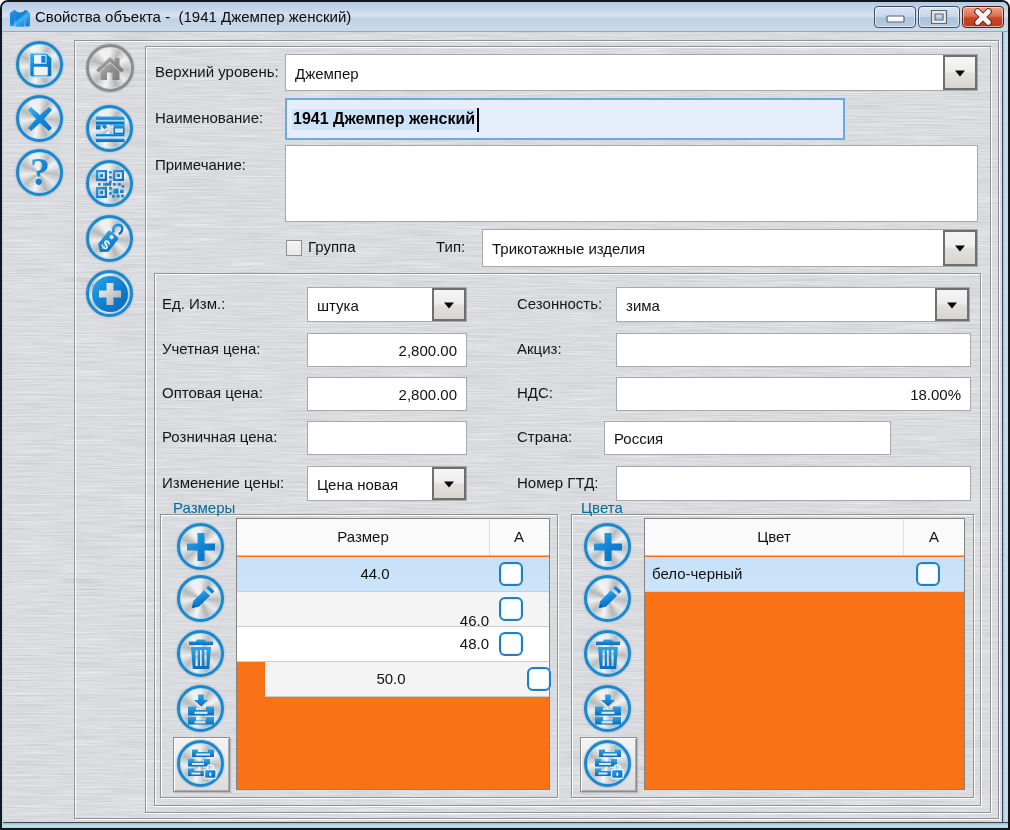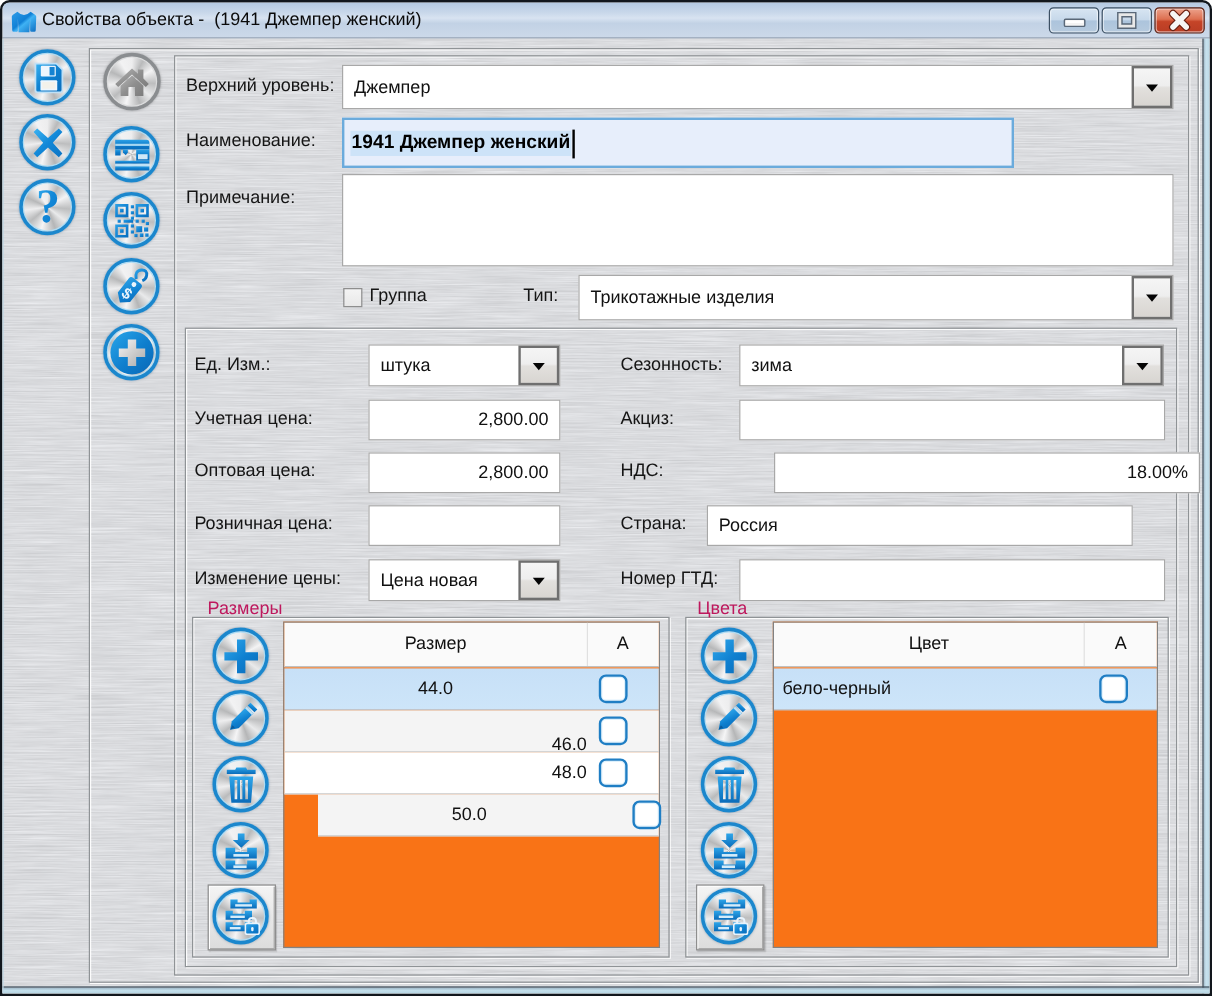--- a/index.html
+++ b/index.html
@@ -38,21 +38,21 @@
 
 .lbl { position:absolute; font-size:15px; color:#151515; white-space:nowrap; }
 .tf { position:absolute; background:#ffffff; border:1px solid #a8a8a8; font-size:15px; color:#111; }
 .tf .v { position:absolute; top:50%; transform:translateY(-50%); }
 .combo { position:absolute; background:#ffffff; border:1px solid #a8a8a8; }
 .combo .v { position:absolute; left:9px; top:50%; transform:translateY(-50%); font-size:15px; color:#111; white-space:nowrap; }
 .cbtnarrow { position:absolute; right:0; top:0; bottom:0; width:34px; border:2px solid #6f6f6f;
   background:linear-gradient(#f5f5f5 0%, #eeeeee 46%, #e2e0dd 52%, #d8d5d1 100%); }
 .cbtnarrow:after { content:""; position:absolute; left:50%; top:50%; transform:translate(-50%,-42%);
   border:5px solid transparent; border-top:6.5px solid #050505; border-bottom:none; }
-.grouplabel { position:absolute; font-size:15px; color:#be185d; background:transparent; }
+.grouplabel { position:absolute; font-size:15px; color:#0369a1; background:transparent; }
 
 .tbl { position:absolute; background:#f97316; border:1px solid #828282; }
 .tbl .hdr { position:absolute; left:0; top:0; right:0; height:37px; background:#fafafa; border-bottom:1px solid #c0c0c0; }
 .tbl .hdr .t1 { position:absolute; top:9px; font-size:15px; color:#111; }
 .row { position:absolute; left:0; right:0; height:35px; font-size:15px; color:#111; }
 .rowline { border-bottom:1px solid #cccccc; }
 .chk { position:absolute; width:24px; height:24px; border-radius:6px; background:#fff;
   border:2px solid #1f7ec4; box-shadow:inset 0 0 0 1px rgba(160,215,245,.35); }
 .sqbtn { position:absolute; width:57px; height:55px; background:linear-gradient(#f4f4f4,#dcdcdc);
   border:1px solid #8e8e8e; box-shadow:inset 1px 1px 0 #ffffff, inset -1px -1px 0 #aaaaaa, 1px 1px 1px rgba(0,0,0,.15); }
@@ -310,27 +310,27 @@
     <div class="tf" style="left:307px;top:333px;width:160px;height:34px;">
         <div class="v" style="right:9px;">2,800.00</div>
       </div>
     <div class="lbl" style="left:517px;top:340px;">Акциз:</div>
     <div class="tf" style="left:616px;top:333px;width:355px;height:34px;"></div>
     <div class="lbl" style="left:162px;top:384px;">Оптовая цена:</div>
     <div class="tf" style="left:307px;top:377px;width:160px;height:34px;">
         <div class="v" style="right:9px;">2,800.00</div>
       </div>
     <div class="lbl" style="left:517px;top:384px;">НДС:</div>
-    <div class="tf" style="left:616px;top:377px;width:355px;height:34px;margin-left:29px;">
+    <div class="tf" style="left:616px;top:377px;width:355px;height:34px;">
         <div class="v" style="right:9px;">18.00%</div>
       </div>
     <div class="lbl" style="left:162px;top:428px;">Розничная цена:</div>
     <div class="tf" style="left:307px;top:421px;width:160px;height:34px;"></div>
     <div class="lbl" style="left:517px;top:428px;">Страна:</div>
-    <div class="tf" style="left:589px;top:421px;width:355px;height:34px;">
+    <div class="tf" style="left:604px;top:421px;width:287px;height:34px;">
         <div class="v" style="left:9px;">Россия</div>
       </div>
     <div class="lbl" style="left:162px;top:474px;">Изменение цены:</div>
     <div class="combo" style="left:307px;top:466px;width:160px;height:35px;">
       <div class="v">Цена новая</div>
         <div class="cbtnarrow"></div>
     </div>
     <div class="lbl" style="left:517px;top:474px;">Номер ГТД:</div>
     <div class="tf" style="left:616px;top:466px;width:355px;height:35px;"></div>
 
@@ -388,21 +388,21 @@
           </g>
         </svg>
       </div>
     <div class="tbl" style="left:236px;top:518px;width:314px;height:272px;">
       <div class="hdr">
           <div class="t1" style="left:0;width:252px;text-align:center;">Размер</div>
         <div class="t1" style="left:252px;width:60px;text-align:center;">А</div>
         <div style="position:absolute;left:252px;top:0;bottom:0;width:1px;background:#e0e0e0;"></div>
         </div>
       <div class="row" style="top:38px;background:linear-gradient(#c7e0f7,#cde5f9);border-bottom:1px solid #b8d4ec;">
-          <div class="v" style="position:absolute;left:0;width:252px;text-align:center;top:8px;">44.0</div>
+          <div class="v" style="position:absolute;left:12px;width:252px;text-align:center;top:8px;">44.0</div>
           <div class="chk" style="left:262px;top:5px;"></div>
         </div>
       <div class="row rowline" style="top:73px;background:#f4f4f4;">
           <div class="v" style="position:absolute;left:0;width:252px;text-align:right;top:8px;margin-top:12px;">46.0</div>
           <div class="chk" style="left:262px;top:5px;"></div>
         </div>
       <div class="row rowline" style="top:108px;background:#ffffff;">
           <div class="v" style="position:absolute;left:0;width:252px;text-align:right;top:8px;">48.0</div>
           <div class="chk" style="left:262px;top:5px;"></div>
         </div>

